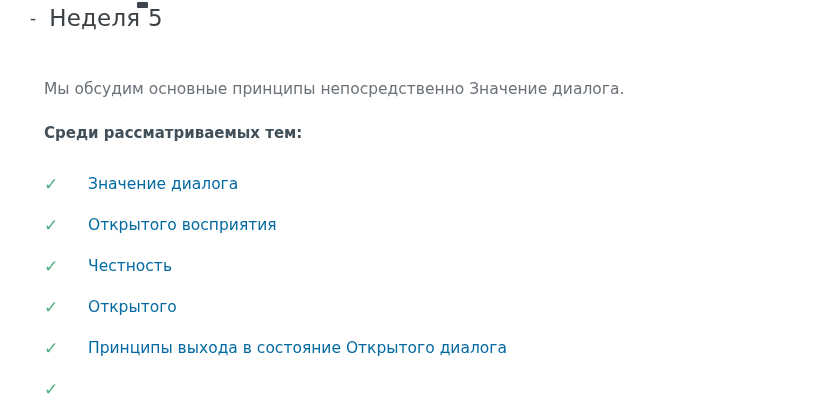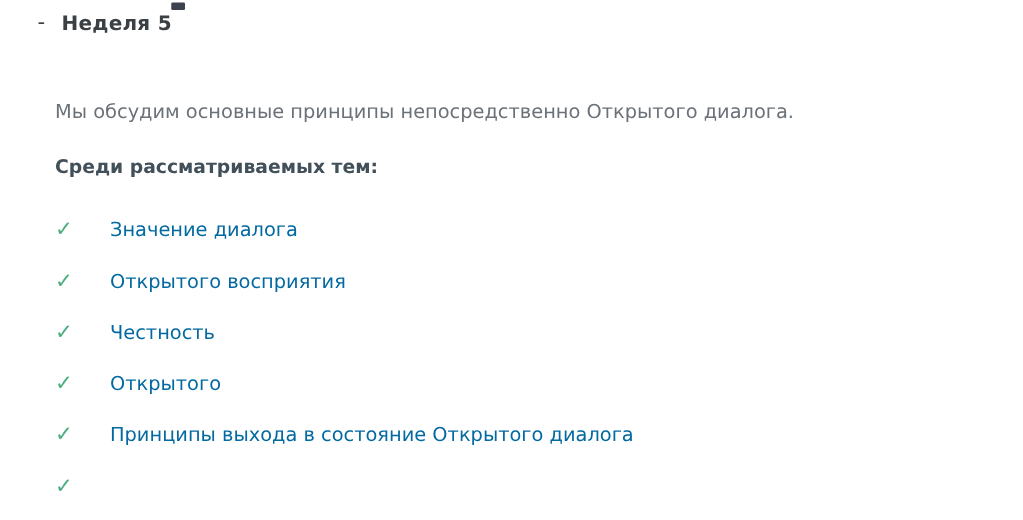--- a/index.html
+++ b/index.html
@@ -31,23 +31,23 @@
   }
   .collapse-toggle {
     color: #3b4045;
     font-size: 17px;
     line-height: 23px;
     font-weight: 400;
   }
   .accordion-title {
     margin: 0;
     color: #3b4045;
-    font-size: 16px;
+    font-size: 23px;
     line-height: 23px;
-    font-weight: 700;
+    font-weight: 400;
     letter-spacing: 0.2px;
   }
   .content {
     position: absolute;
     left: 44px;
     top: 79px;
     width: 680px;
   }
   .intro {
     margin: 0;
@@ -93,21 +93,21 @@
 <div class="canvas">
 
   <div class="clipped-fragment"></div>
 
   <div class="accordion-header">
     <span class="collapse-toggle">-</span>
     <h2 class="accordion-title">Неделя 5</h2>
   </div>
 
   <div class="content">
-    <p class="intro">Мы обсудим основные принципы непосредственно Открытого диалога.</p>
+    <p class="intro">Мы обсудим основные принципы непосредственно Значение диалога.</p>
 
     <p class="subtitle">Среди рассматриваемых тем:</p>
 
     <ul class="topics">
       <li>
         <span class="check">✓</span>
         <span class="topic-label">Значение диалога</span>
       </li>
       <li>
         <span class="check">✓</span>

